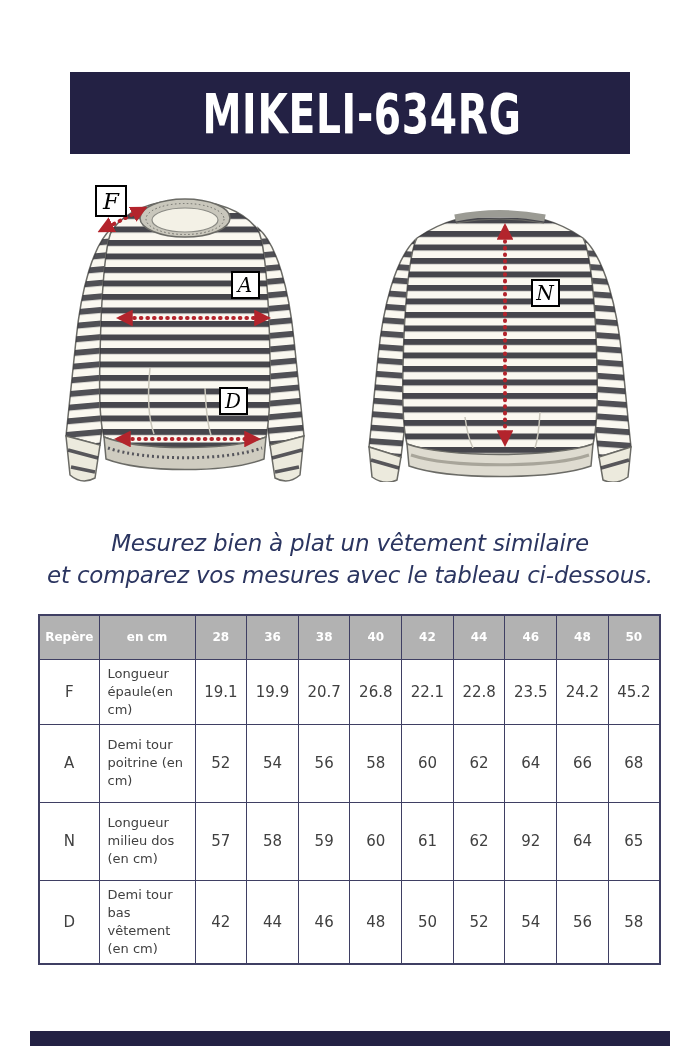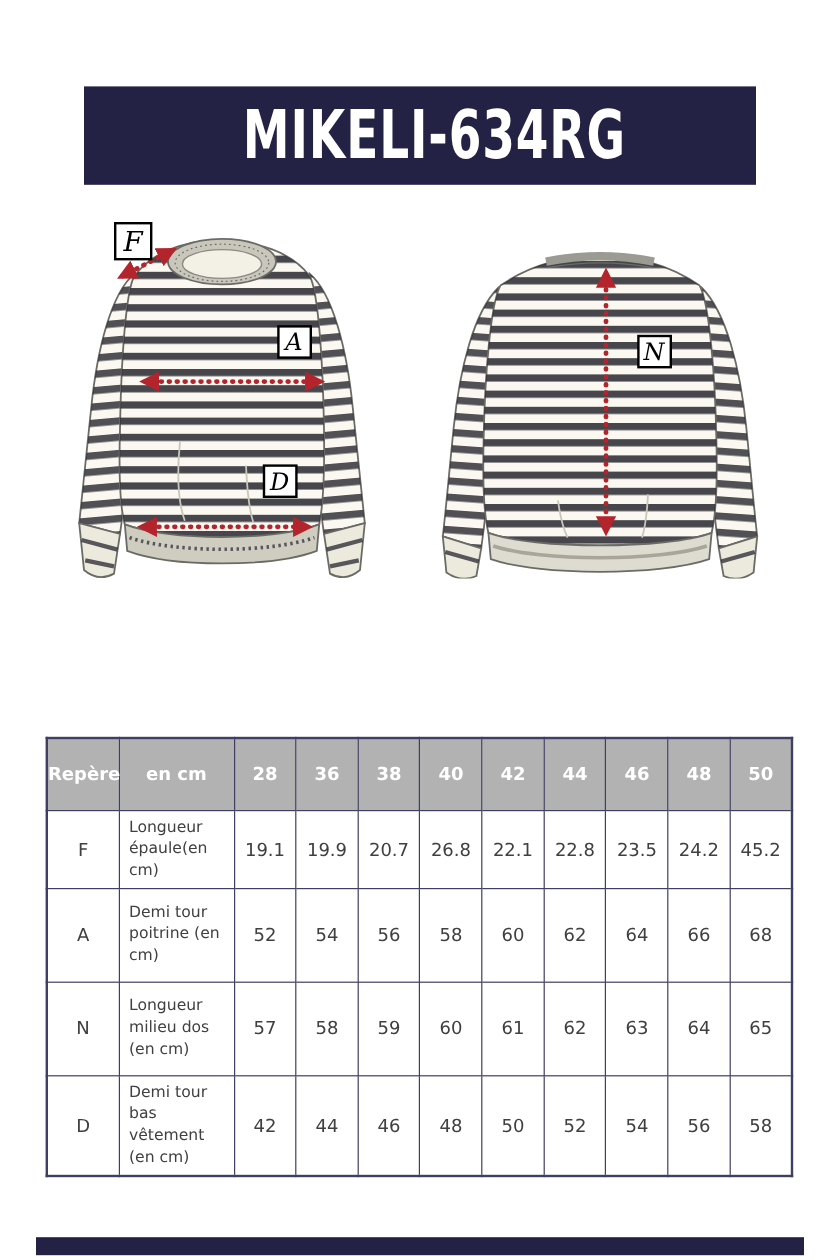--- a/index.html
+++ b/index.html
@@ -32,22 +32,22 @@
   
   table.size {
     position:absolute; left:38px; top:614px; width:623px;
     border-collapse:collapse; table-layout:fixed;
   }
   table.size th, table.size td {
     border:1.5px solid #3f3f63; text-align:center; vertical-align:middle;
   }
   table.size { border:2px solid #3f3f63; }
   table.size th {
-    background:#b2b2b2; color:#ffffff; font-weight:bold; font-size:15px;
-    height:60px;
+    background:#b2b2b2; color:#ffffff; font-weight:bold; font-size:12px;
+    height:44px;
   }
   table.size td { font-size:15px; color:#404040; background:#ffffff; }
   table.size td.lbl {
     text-align:left; font-size:13px; line-height:18px; padding:5px 4px 5px 8px;
   }
   .row-F td { height:52px; }
   .row-A td { height:78px; }
   .row-N td { height:78px; }
   .row-D td { height:80px; }
   
@@ -172,20 +172,24 @@
     <g>
       <line x1="150" y1="36" x2="150" y2="250" stroke="#b3242c" stroke-width="4" stroke-dasharray="0.6 6" stroke-linecap="round" marker-start="url(#ahB)" marker-end="url(#ahB)"></line>
     </g>
 
     <g font-family="DejaVu Serif, serif" font-style="italic">
       <rect x="177" y="88" width="27" height="26" fill="#ffffff" stroke="#000000" stroke-width="2"></rect>
       <text x="190" y="108" text-anchor="middle" font-size="20" fill="#000000">N</text>
     </g>
   </svg>
 
+  <div class="instruction">
+    <div>Mesurez bien à plat un vêtement similaire</div>
+    <div>et comparez vos mesures avec le tableau ci-dessous.</div>
+  </div>
 
   <table class="size">
     <thead>
       <tr id="size-head-row">
           <th style="width: 60px;">Repère</th>
           <th style="width: 96px;">en cm</th>
           <th>28</th>
           <th>36</th>
           <th>38</th>
           <th>40</th>
@@ -225,21 +229,21 @@
         </tr>
         <tr class="row-N">
           <td>N</td>
           <td class="lbl">Longueur milieu dos (en cm)</td>
           <td>57</td>
           <td>58</td>
           <td>59</td>
           <td>60</td>
           <td>61</td>
           <td>62</td>
-          <td>63</td>
+          <td>92</td>
           <td>64</td>
           <td>65</td>
         </tr>
         <tr class="row-D">
           <td>D</td>
           <td class="lbl">Demi tour bas vêtement (en cm)</td>
           <td>42</td>
           <td>44</td>
           <td>46</td>
           <td>48</td>

